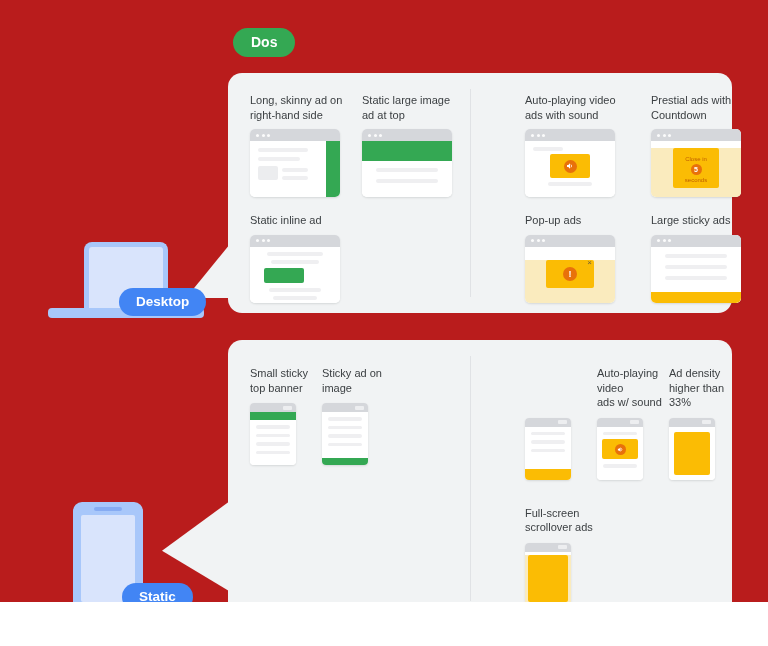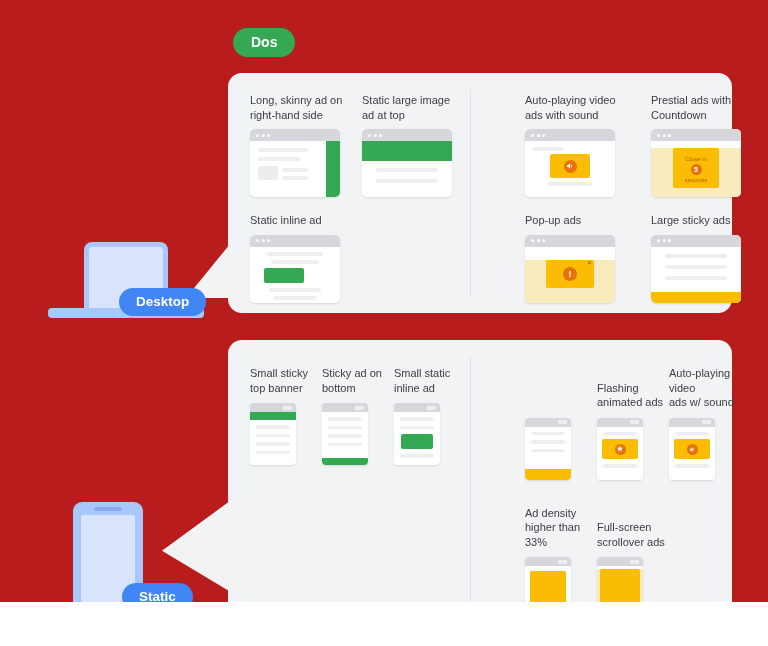--- a/index.html
+++ b/index.html
@@ -294,80 +294,49 @@
                 <div class="band"></div>
               <div class="mln"></div>
                 <div class="mln"></div>
                 <div class="mln"></div>
                 <div class="mln"></div>
               </div>
           </div>
         </div>
         <div class="cell">
           <div class="lbl">Sticky ad on
-bottom</div>
+image</div>
           <div class="mcard m-stickybot">
             <div class="mbar">
                 <span class="cam"></span>
               </div>
             <div class="mbody">
                 <div class="mln"></div>
                 <div class="mln"></div>
                 <div class="mln"></div>
                 <div class="mln"></div>
               <div class="band"></div>
-              </div>
-          </div>
-        </div>
-        <div class="cell">
-          <div class="lbl">Small static
-inline ad</div>
-          <div class="mcard m-inline">
-            <div class="mbar">
-                <span class="cam"></span>
-              </div>
-            <div class="mbody">
-                <div class="mln"></div>
-                <div class="mln"></div>
-              <div class="ad"></div>
-                <div class="mln"></div>
               </div>
           </div>
         </div>
       </div>
     </div>
 
     <div class="half half-right">
       <div class="grid-m">
         <div class="cell">
           <div class="mcard m-stickyl">
             <div class="mbar">
                 <span class="cam"></span>
               </div>
             <div class="mbody">
                 <div class="mln"></div>
                 <div class="mln"></div>
                 <div class="mln"></div>
               <div class="band"></div>
-              </div>
-          </div>
-        </div>
-        <div class="cell">
-          <div class="lbl">Flashing
-animated ads</div>
-          <div class="mcard m-flash">
-            <div class="mbar">
-                <span class="cam"></span>
-              </div>
-            <div class="mbody">
-                <div class="mln"></div>
-              <div class="yad">
-                <div class="ocirc">★</div>
-              </div>
-              <div class="mln"></div>
               </div>
           </div>
         </div>
         <div class="cell">
           <div class="lbl">Auto-playing
 video
 ads w/ sound</div>
           <div class="mcard m-video">
             <div class="mbar">
                 <span class="cam"></span>

